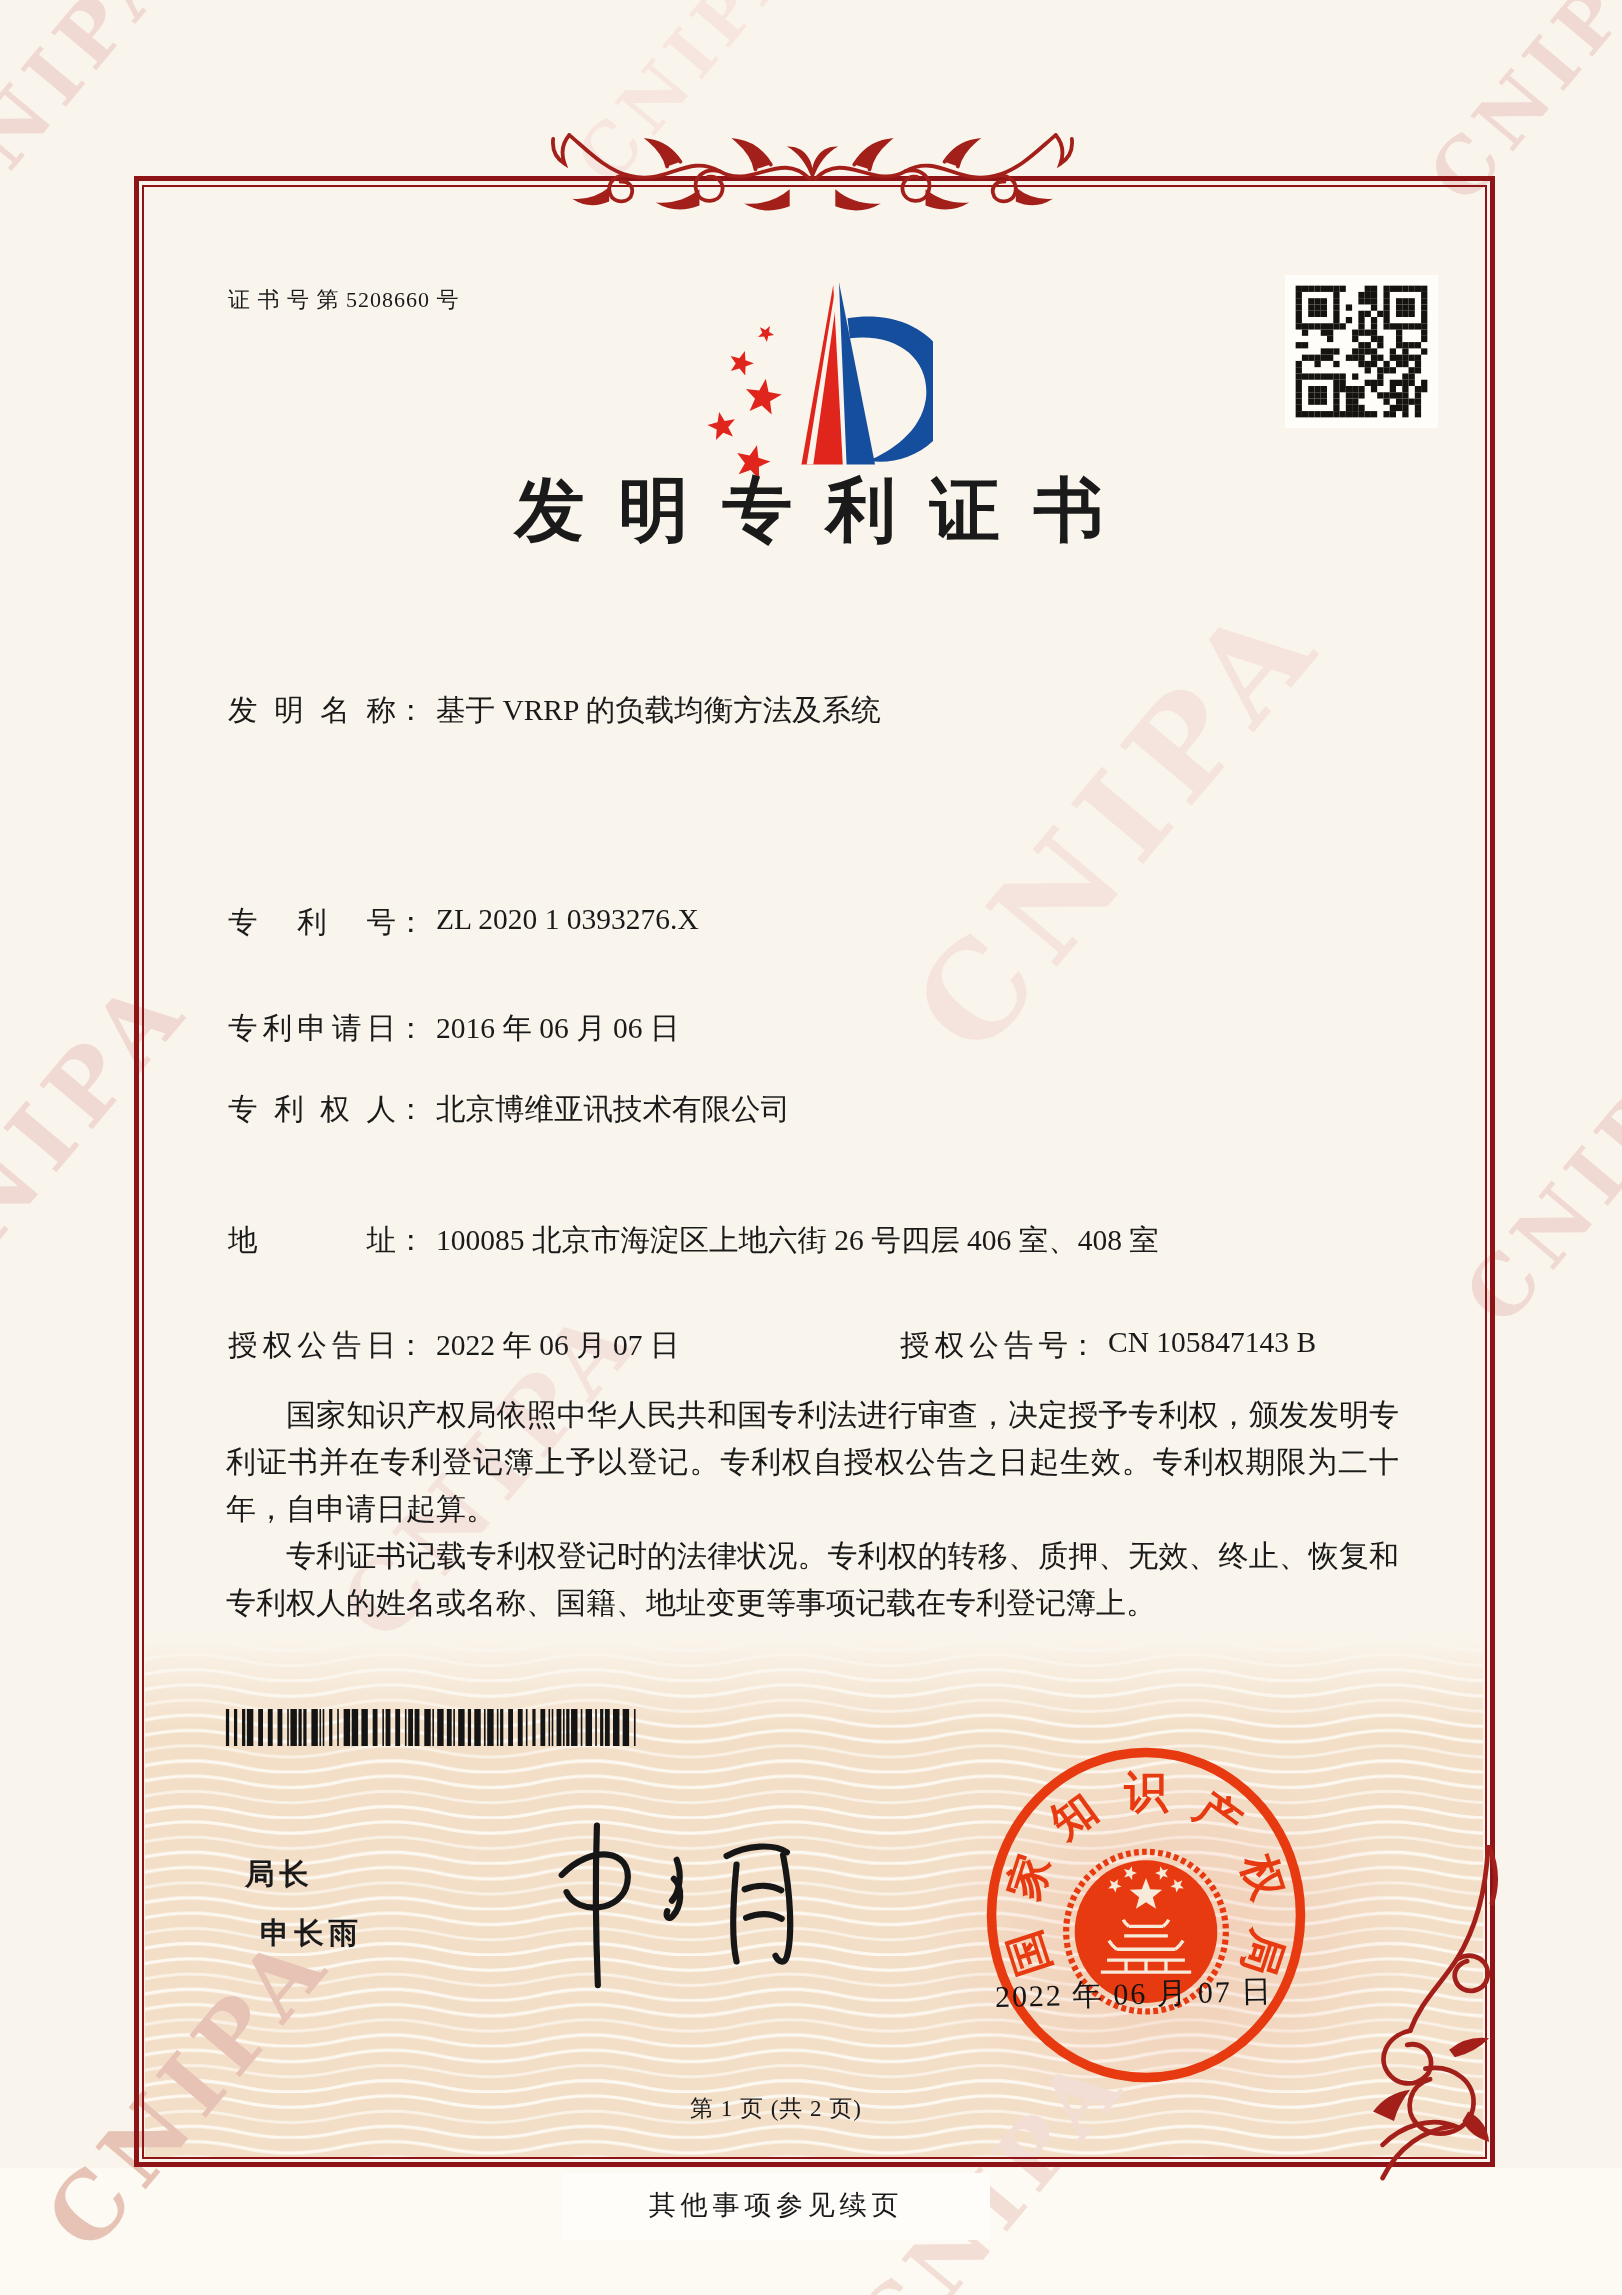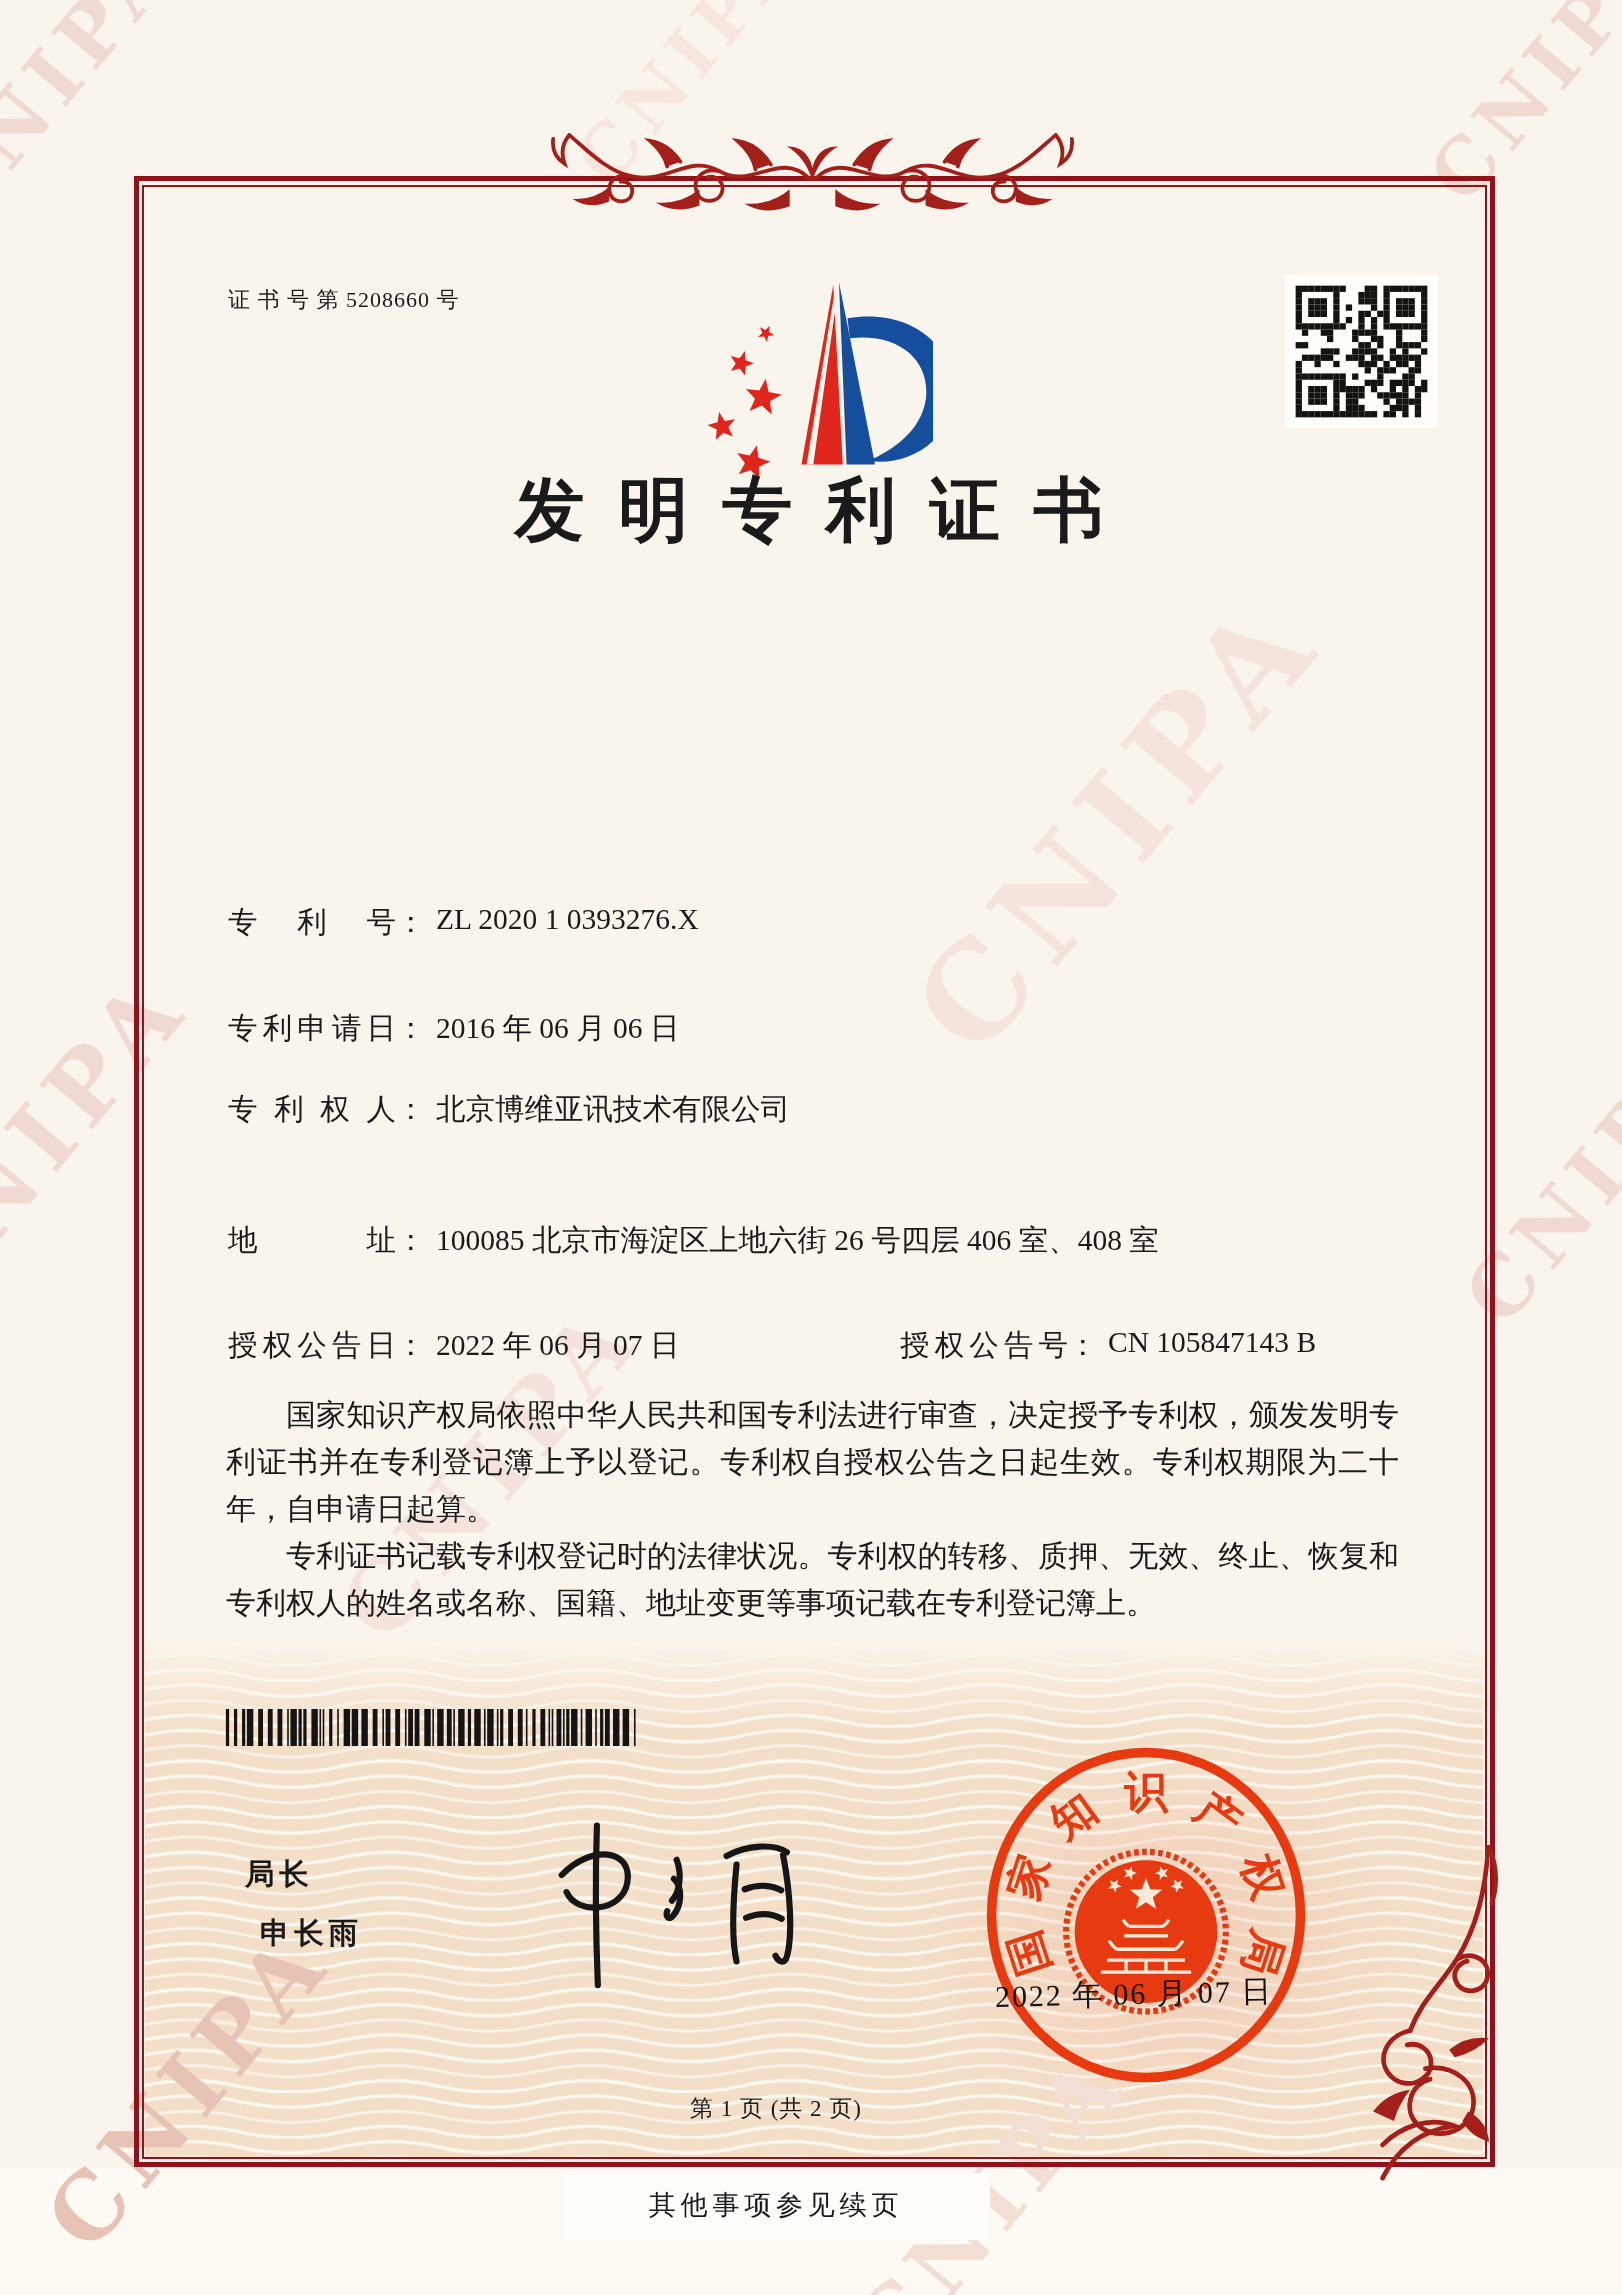--- a/index.html
+++ b/index.html
@@ -397,20 +397,25 @@
         <rect x="180.8" y="286.4" width="13.2" height="13.2" fill="#151310"></rect>
         <rect x="207.2" y="286.4" width="13.2" height="13.2" fill="#151310"></rect>
         <rect x="220.4" y="286.4" width="13.2" height="13.2" fill="#151310"></rect>
         <rect x="246.8" y="286.4" width="13.2" height="13.2" fill="#151310"></rect>
         <rect x="273.2" y="286.4" width="13.2" height="13.2" fill="#151310"></rect>
       </svg>
   </div>
 
   <div class="doc-title">发 明 专 利 证 书</div>
 
+  <div class="row" style="top:691px;">
+    <span class="grp" style="left:228px;">
+      <span class="field-label">发 明 名 称</span><span class="colon">：</span><span class="field-value">基于 VRRP 的负载均衡方法及系统</span>
+    </span>
+  </div>
   <div class="row" style="top:903px;">
     <span class="grp" style="left:228px;">
       <span class="field-label">专 利 号</span><span class="colon">：</span><span class="field-value">ZL 2020 1 0393276.X</span>
     </span>
   </div>
   <div class="row" style="top:1009px;">
     <span class="grp" style="left:228px;">
       <span class="field-label">专利申请日</span><span class="colon">：</span><span class="field-value">2016 年 06 月 06 日</span>
     </span>
   </div>

